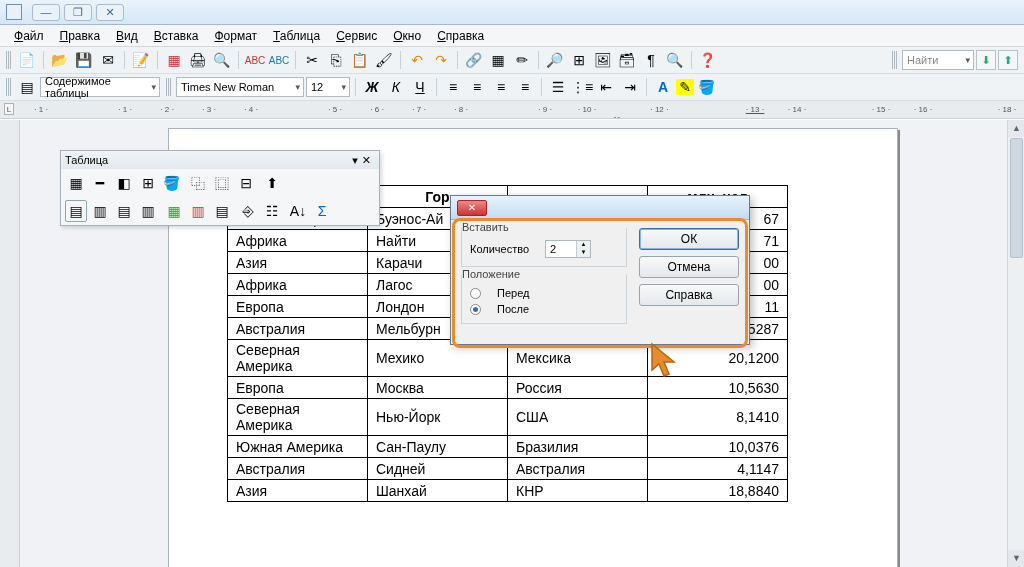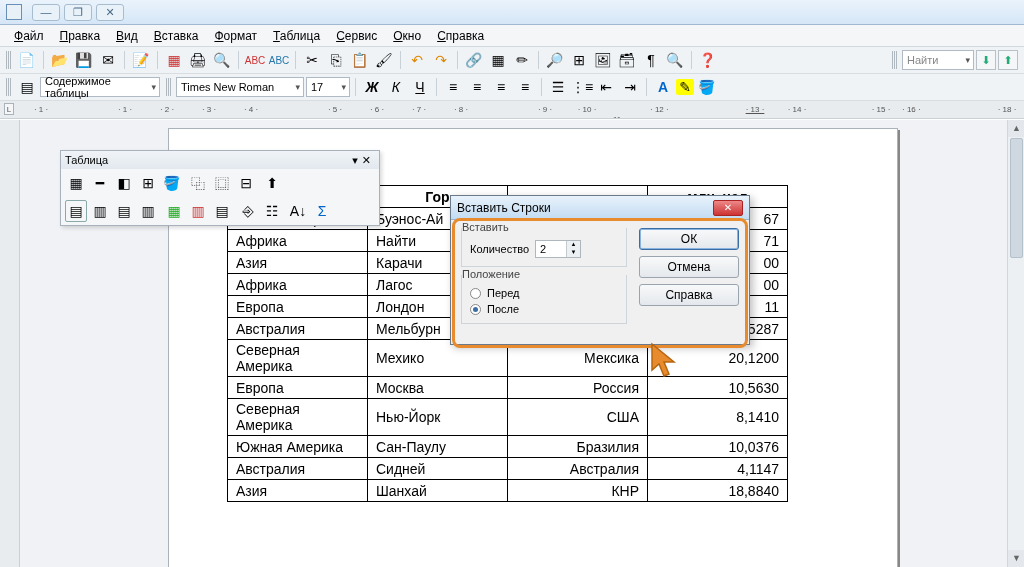--- a/index.html
+++ b/index.html
@@ -34,21 +34,21 @@
 
 .workarea { position: absolute; top: 120px; left: 0; right: 0; bottom: 0; background: #f0f2f5; }
 .v-ruler { position: absolute; left: 0; top: 0; width: 20px; height: 100%; background: #e8ecef; border-right: 1px solid #c8d0d8; }
 .page-shadow { position: absolute; left: 170px; top: 10px; width: 730px; height: 900px; background: #888; }
 .page { position: absolute; left: 168px; top: 8px; width: 730px; height: 900px; background: #fff; border: 1px solid #aab2ba; }
 
 
 .doc-table { position: absolute; left: 58px; top: 56px; border-collapse: collapse; font-family: "Times New Roman", serif; font-size: 14px; }
 .doc-table td, .doc-table th { border: 1px solid #000; padding: 2px 8px; height: 22px; }
 .doc-table th { font-weight: bold; text-align: center; }
-.c1 { width: 140px; margin-top: 20px; } .c2 { width: 140px; } .c3 { width: 140px; text-align: right; } .c4 { width: 140px; text-align: right; }
+.c1 { width: 140px; margin-top: 20px; } .c2 { width: 140px; } .c3 { width: 140px; } .c4 { width: 140px; text-align: right; }
 .doc-table th.c4 { text-align: center; }
 
 
 .float-tb { position: absolute; left: 60px; top: 150px; width: 320px; background: #f4f6f8; border: 1px solid #a8b2bc; box-shadow: 2px 2px 4px rgba(0,0,0,.15); }
 .float-tb .ft-title { height: 18px; background: linear-gradient(#f0f4f8,#e2e8ee); padding: 1px 4px; font-size: 11px; display: flex; align-items: center; }
 .float-tb .ft-title .spacer { flex: 1; }
 .float-tb .ft-title .ft-close { cursor: pointer; padding: 0 4px; }
 .float-tb .ft-row { display: flex; align-items: center; padding: 3px 4px; gap: 2px; flex-wrap: wrap; }
 
 
@@ -56,21 +56,21 @@
 .dlg-title { height: 24px; background: linear-gradient(#e8f2fb,#c2dbf2); display: flex; align-items: center; padding: 0 6px; border-bottom: 1px solid #9bb3cb; }
 .dlg-title span { flex: 1; font-size: 12px; }
 .dlg-close { width: 30px; height: 16px; background: linear-gradient(#e88,#c33); border: 1px solid #a22; border-radius: 2px; color: #fff; text-align: center; line-height: 13px; font-size: 10px; cursor: pointer; }
 .dlg-body { padding: 8px 10px 12px 10px; position: relative; display: flex; gap: 12px; }
 .dlg-left { flex: 1; }
 .dlg-right { width: 100px; display: flex; flex-direction: column; gap: 6px; }
 .dlg-btn { height: 22px; border: 1px solid #9aa4ae; background: linear-gradient(#f8f9fa,#e4e8ec); border-radius: 3px; font-size: 12px; cursor: pointer; }
 .dlg-btn.default { border: 1px solid #3a6ea5; box-shadow: 0 0 0 1px #8ab4e0 inset; }
 .fieldset { border: 1px solid #cdd4da; border-top: none; position: relative; margin-bottom: 8px; padding: 8px 8px 4px 8px; }
 .fieldset::before { content: attr(data-legend); position: absolute; top: -7px; left: 0; background: #f0f0f0; padding-right: 4px; font-size: 11px; color: #444; }
-.fieldset .fline { display: flex; align-items: center; gap: 6px; font-size: 11px; margin: 4px 0; }
+.fieldset .fline { display: flex; align-items: center; gap: 16px; font-size: 11px; margin: 4px 0; }
 .spin { width: 46px; height: 18px; border: 1px solid #aeb6be; background: #fff; display: flex; align-items: center; padding-left: 4px; position: relative; }
 .spin .sp-btns { position: absolute; right: 0; top: 0; width: 14px; height: 100%; border-left: 1px solid #c4cad0; display: flex; flex-direction: column; }
 .spin .sp-btns div { flex: 1; text-align: center; font-size: 6px; background: #ecf0f3; cursor: pointer; }
 .radio { width: 11px; height: 11px; border: 1px solid #888; border-radius: 50%; display: inline-flex; align-items: center; justify-content: center; background: #fff; }
 .radio.checked::after { content: ""; width: 5px; height: 5px; background: #3a6ea5; border-radius: 50%; }
 
 
 .orange-ring { position: absolute; left: 452px; top: 218px; width: 296px; height: 130px; border: 3px solid #e78b2e; border-radius: 8px; pointer-events: none; }
 .orange-cursor { position: absolute; left: 650px; top: 342px; pointer-events: none; }
 
@@ -151,21 +151,21 @@
   <div class="grip"></div>
   <div class="tb-btn">▤</div>
   <div class="combo" style="width:120px">
       <span>Содержимое таблицы</span>
     </div>
   <div class="grip" style="margin-left:4px"></div>
   <div class="combo" style="width:128px">
       <span>Times New Roman</span>
     </div>
   <div class="combo" style="width:44px">
-      <span>17</span>
+      <span>12</span>
     </div>
   <div class="sep"></div>
   <div class="tb-btn" style="font-weight:bold;font-style:italic">Ж</div>
   <div class="tb-btn" style="font-style:italic">К</div>
   <div class="tb-btn" style="text-decoration:underline">Ч</div>
   <div class="sep"></div>
   <div class="tb-btn">≡</div>
   <div class="tb-btn">≡</div>
   <div class="tb-btn">≡</div>
   <div class="tb-btn">≡</div>
@@ -197,21 +197,21 @@
       <span style="width: 42px; display: inline-block; text-align: center;"></span>
       <span style="width: 42px; display: inline-block; text-align: center;">· 9 ·</span>
       <span style="width: 42px; display: inline-block; text-align: center;">· 10 ·</span>
       <span style="width: 42px; display: inline-block; text-align: left; margin-top: 20px;">· 11 ·</span>
       <span style="width: 42px; display: inline-block; text-align: left;">· 12 ·</span>
       <span style="width: 42px; display: inline-block; text-align: center;"></span>
       <span style="width: 42px; display: inline-block; text-align: center; text-decoration: underline;">· 13 ·</span>
       <span style="width: 42px; display: inline-block; text-align: center;">· 14 ·</span>
       <span style="width: 42px; display: inline-block; text-align: center;"></span>
       <span style="width: 42px; display: inline-block; text-align: center;">· 15 ·</span>
-      <span style="width: 42px; display: inline-block; ">· 16 ·</span>
+      <span style="width: 42px; display: inline-block; text-align: center;">· 16 ·</span>
       <span style="width: 42px; display: inline-block; text-align: center; margin-top: 24px;">· 17 ·</span>
       <span style="width: 42px; display: inline-block; text-align: center;">· 18 ·</span>
     </div>
 </div>
 
 <div class="workarea">
   <div class="v-ruler"></div>
   <div class="page-shadow"></div>
   <div class="page">
     <table class="doc-table">
@@ -340,21 +340,20 @@
     <div class="tb-btn">⎆</div>
     <div class="tb-btn">☷</div>
     <div class="sep"></div>
     <div class="tb-btn">A↓</div>
     <div class="tb-btn" style="color:#06c">Σ</div>
   </div>
 </div>
 
 <div class="dialog">
   <div class="dlg-title">
-    <span>Вставить Строки</span>
     <div class="dlg-close">✕</div>
   </div>
   <div class="dlg-body">
     <div class="dlg-left">
       <div class="fieldset" id="fs1" data-legend="Вставить">
         <div class="fline">
           <span>Количество</span>
           <div class="spin">
             <span>2</span>
             <div class="sp-btns">

